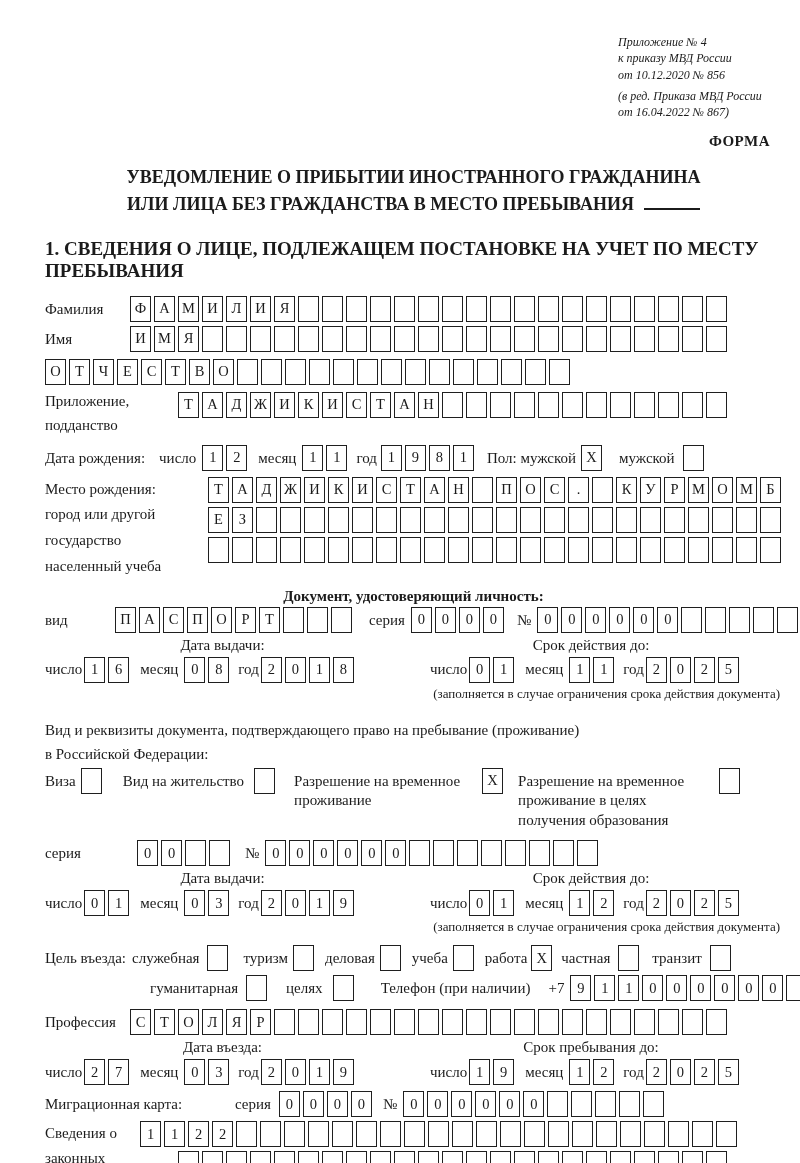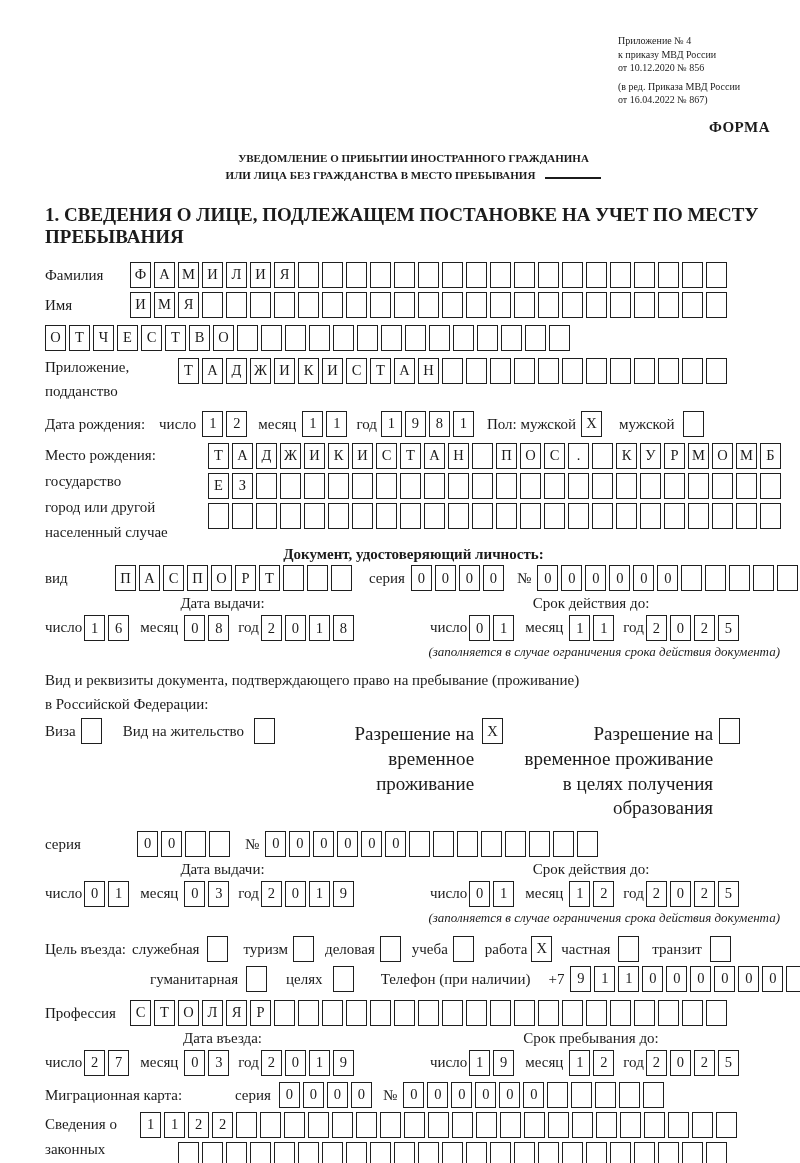--- a/index.html
+++ b/index.html
@@ -4,54 +4,54 @@
 <style>
   * { margin:0; padding:0; box-sizing:border-box; }
   html, body { background:#ffffff; }
   body {
     width:800px; height:1163px; overflow:hidden;
     font-family:"Liberation Serif","DejaVu Serif",serif;
     color:#1b1b1b;
   }
   .page { padding:34px 18px 8px 45px; }
 
-  .hdr { margin-left:573px; font-size:10px; line-height:1.36; }
+  .hdr { margin-left:573px; font-size:12px; line-height:1.36;font-style:italic; }
   .hdr-sub { margin-top:5px; }
   .forma { margin-top:12px; text-align:right; padding-right:12px; font-weight:bold; font-size:15px; letter-spacing:.5px; }
 
-  .title { margin-top:14px; text-align:center; font-weight:bold; font-size:11px; line-height:1.5; }
+  .title { margin-top:14px; text-align:center; font-weight:bold; font-size:18px; line-height:1.5; }
   .title-underline { display:inline-block; width:56px; border-bottom:2px solid #1b1b1b; height:13px; margin-left:10px; }
 
   .sec { margin-top:20px; font-weight:bold; font-size:19px; }
 
   .frow { display:flex; align-items:flex-start; margin-top:4px; }
   .lbl { font-size:15px; line-height:1.3; padding-top:4px; flex:none; }
   .lblcol { flex:none; font-size:15px; line-height:1.75; }
 
   .boxrow { display:flex; flex:none; }
   .box {
     width:21px; height:26px; border:1.8px solid #1f1f1f; margin-right:3px;
     display:inline-flex; align-items:center; justify-content:center;
     font-size:14.5px; background:#fff; flex:none;
   }
   .cb { margin-left:5px; }
 
-  .center-lbl { text-align:right; font-size:19px; line-height:1.3; padding-top:4px; flex:none; }
-
-  .dochead { margin-top:0; text-align:center; font-weight:bold; font-size:15px; }
+  .center-lbl { text-align:left; font-size:15px; line-height:1.3; padding-top:4px; flex:none; }
+
+  .dochead { margin-top:8px; text-align:center; font-weight:bold; font-size:15px; }
 
   .dual { display:flex; margin-top:4px; }
   .dcol-l { width:355px; flex:none; }
   .dcol-r { flex:1; }
   .dhead { text-align:center; font-size:15px; }
   .dline { display:flex; align-items:center; margin-top:3px; }
   .dline .lbl { padding-top:0; }
-  .note { font-size:13px; text-align:right; margin-top:3px; padding-right:2px;font-style:italic; }
-
-  .para { font-size:15px; line-height:1.6; margin-top:8px; }
+  .note { font-size:13px; text-align:right; margin-top:3px; padding-right:2px; }
+
+  .para { font-size:15px; line-height:1.6; margin-top:16px; }
 
   .ml4{margin-left:4px}.ml6{margin-left:6px}.ml8{margin-left:8px}.ml10{margin-left:10px}
   .ml12{margin-left:12px}.ml14{margin-left:14px}.ml16{margin-left:16px}.ml18{margin-left:18px}.ml24{margin-left:24px}.ml38{margin-left:38px}
   .mr2{margin-right:2px}.mr4{margin-right:4px}.mr6{margin-right:6px}.mr8{margin-right:8px}
   .mt2{margin-top:2px}.mt4{margin-top:4px}.mt6{margin-top:6px}.mt8{margin-top:8px}.mt10{margin-top:10px}.mt14{margin-top:14px}
 </style>
 </head>
 <body>
 
 <div class="page">
@@ -215,23 +215,23 @@
       </span>
     <span class="lbl ml10">Пол: мужской</span>
     <span class="box cb">X</span>
     <span class="lbl ml14">мужской</span>
     <span class="box cb ml8"></span>
   </div>
 
   <div class="frow mt6">
     <div class="lblcol" style="width:163px; line-height:1.72">
       <div>Место рождения:</div>
+      <div>город или другой</div>
       <div>государство</div>
-      <div>город или другой</div>
-      <div>населенный случае</div>
+      <div>населенный учеба</div>
     </div>
     <div>
       <div class="boxrow">
           <span class="box">Т</span>
           <span class="box">А</span>
           <span class="box">Д</span>
           <span class="box">Ж</span>
           <span class="box">И</span>
           <span class="box">К</span>
           <span class="box">И</span>

